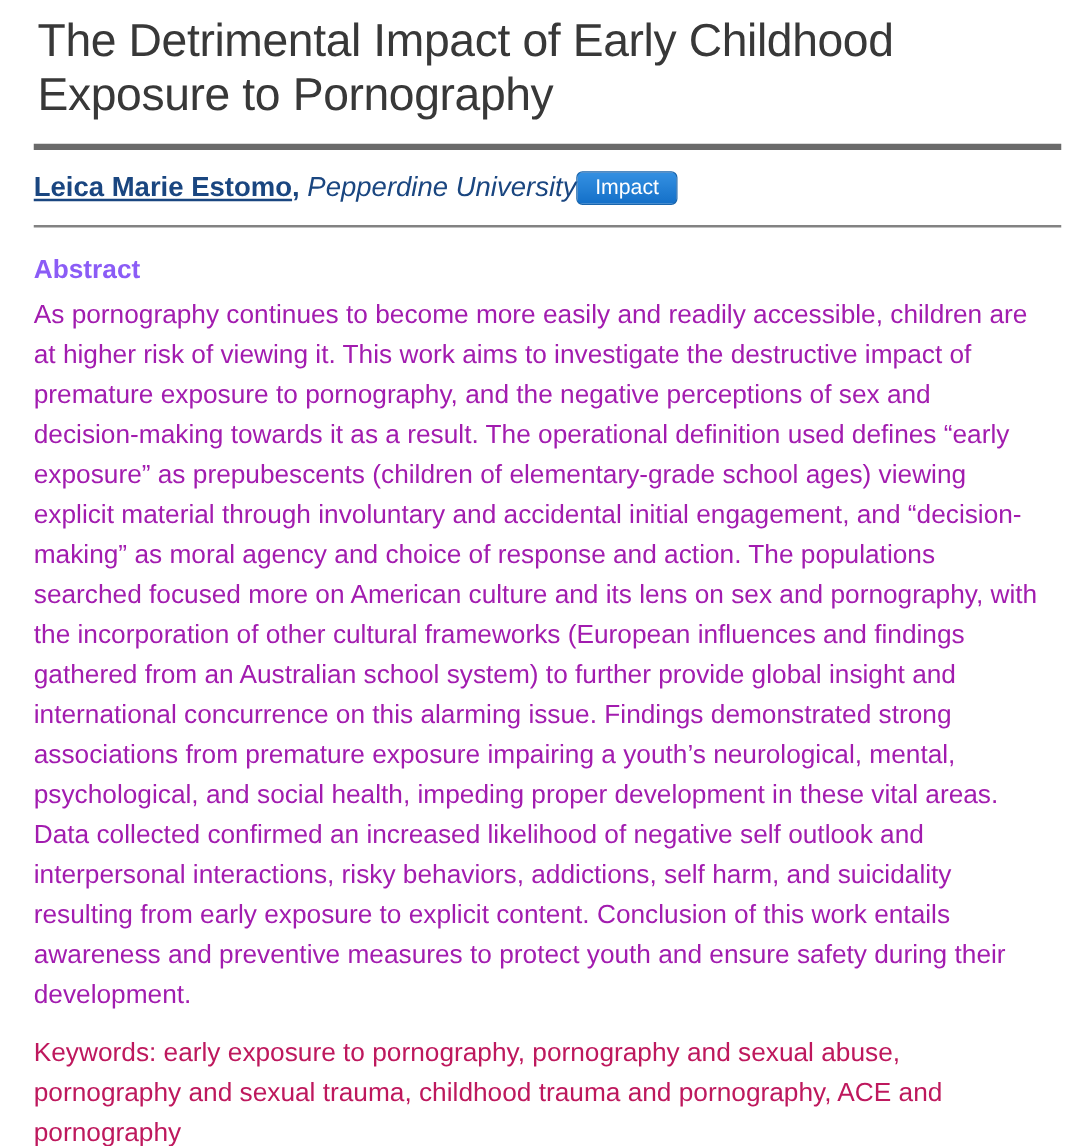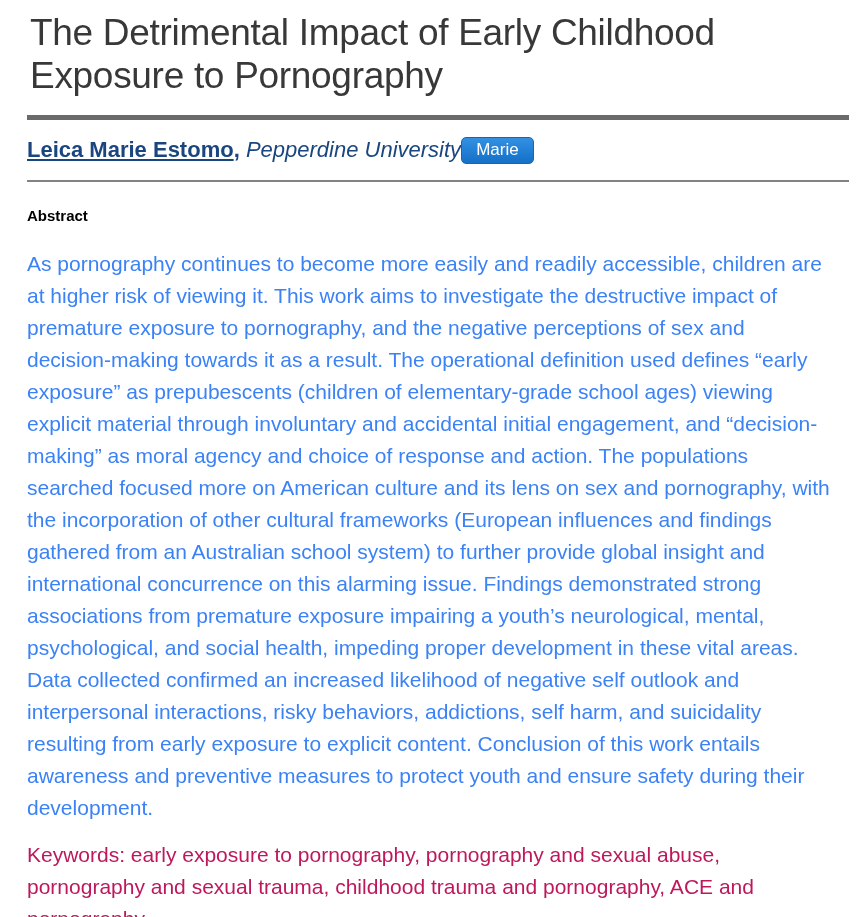--- a/index.html
+++ b/index.html
@@ -68,32 +68,32 @@
     background: linear-gradient(#3490e2, #1470c8);
     border: 1px solid #1a66ad;
     border-radius: 5px;
     cursor: pointer;
   }
   .rule-thin {
     height: 2px;
     background: #828282;
   }
   .abstract-heading {
-    margin: 18px 0 16px 0;
-    font-size: 15px;
+    margin: 18px 0 4px 0;
+    font-size: 21px;
     line-height: 32px;
     font-weight: 700;
-    color: #000000;
+    color: #8b5cf6;
   }
   .abstract-text {
     margin: 0;
     max-width: 804px;
     font-size: 21px;
     line-height: 32px;
-    color: #3b82f6;
+    color: #a21caf;
   }
   .keywords-text {
     margin: 15px 0 0 0;
     max-width: 804px;
     font-size: 21px;
     line-height: 32px;
     color: #be185d;
   }
 </style>
 </head>
@@ -103,21 +103,21 @@
 
   <h1 class="article-title">The Detrimental Impact of Early Childhood Exposure to Pornography</h1>
 
   <div class="rule-thick"></div>
 
   <div class="author-row">
     <div class="author-info">
       <a href="#" class="author-link">Leica Marie Estomo</a><span class="author-sep">,</span>
       <em class="affiliation">Pepperdine University</em>
     </div>
-    <button class="follow-btn">Marie</button>
+    <button class="follow-btn">Impact</button>
   </div>
 
   <div class="rule-thin"></div>
 
   <section>
     <h2 class="abstract-heading">Abstract</h2>
     <p class="abstract-text">As pornography continues to become more easily and readily accessible, children are at higher risk of viewing it. This work aims to investigate the destructive impact of premature exposure to pornography, and the negative perceptions of sex and decision-making towards it as a result. The operational definition used defines “early exposure” as prepubescents (children of elementary-grade school ages) viewing explicit material through involuntary and accidental initial engagement, and “decision-making” as moral agency and choice of response and action. The populations searched focused more on American culture and its lens on sex and pornography, with the incorporation of other cultural frameworks (European influences and findings gathered from an Australian school system) to further provide global insight and international concurrence on this alarming issue. Findings demonstrated strong associations from premature exposure impairing a youth’s neurological, mental, psychological, and social health, impeding proper development in these vital areas. Data collected confirmed an increased likelihood of negative self outlook and interpersonal interactions, risky behaviors, addictions, self harm, and suicidality resulting from early exposure to explicit content. Conclusion of this work entails awareness and preventive measures to protect youth and ensure safety during their development.</p>
     <p class="keywords-text">Keywords: early exposure to pornography, pornography and sexual abuse, pornography and sexual trauma, childhood trauma and pornography, ACE and pornography</p>
   </section>
 

